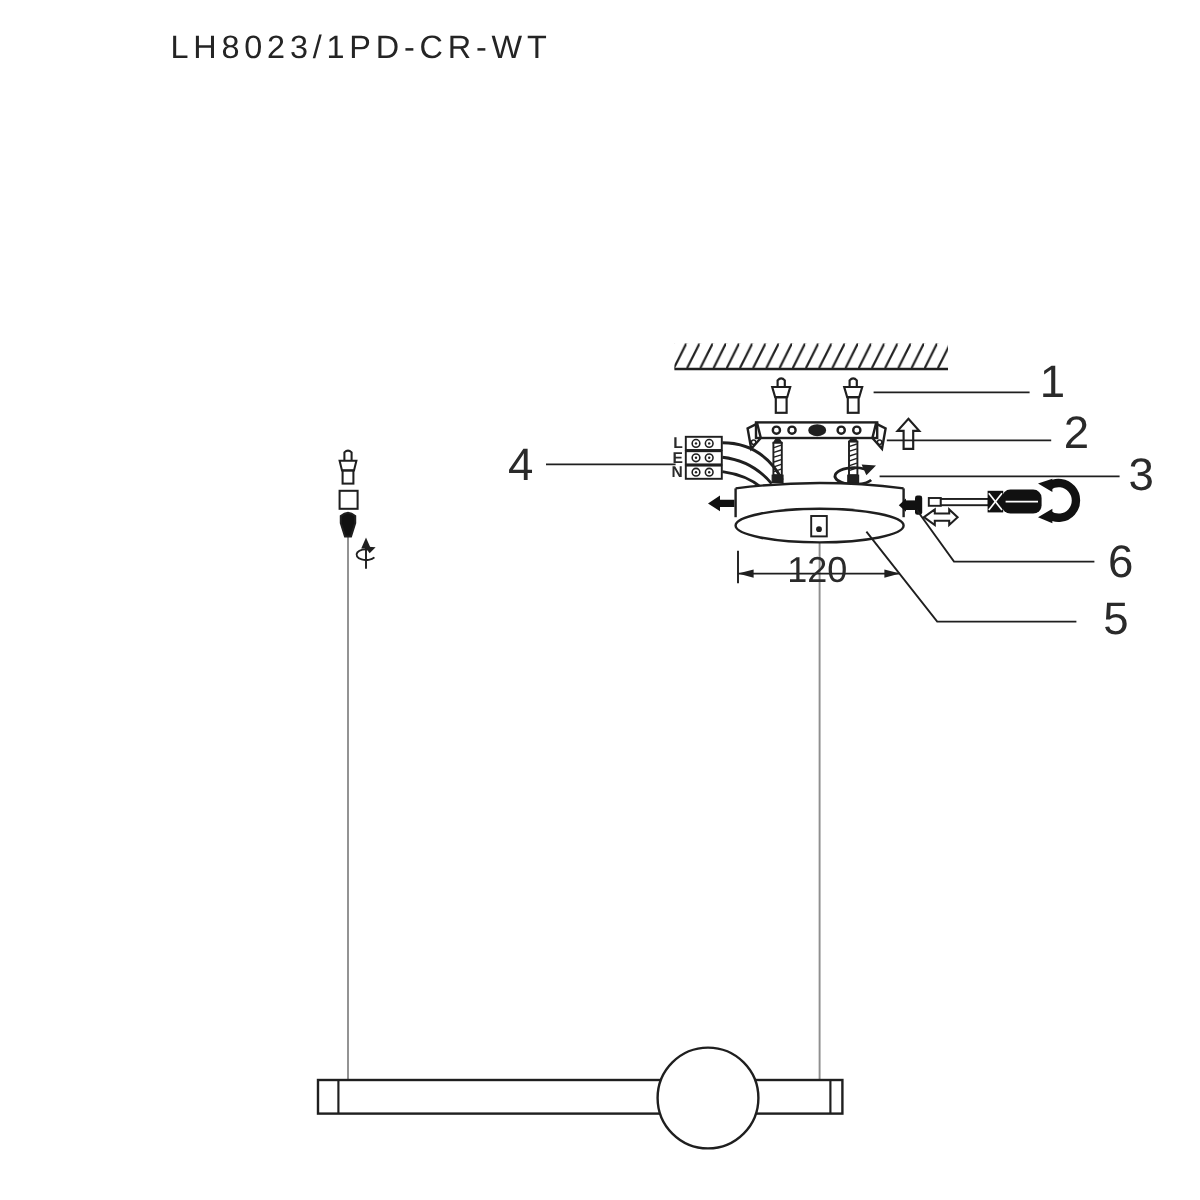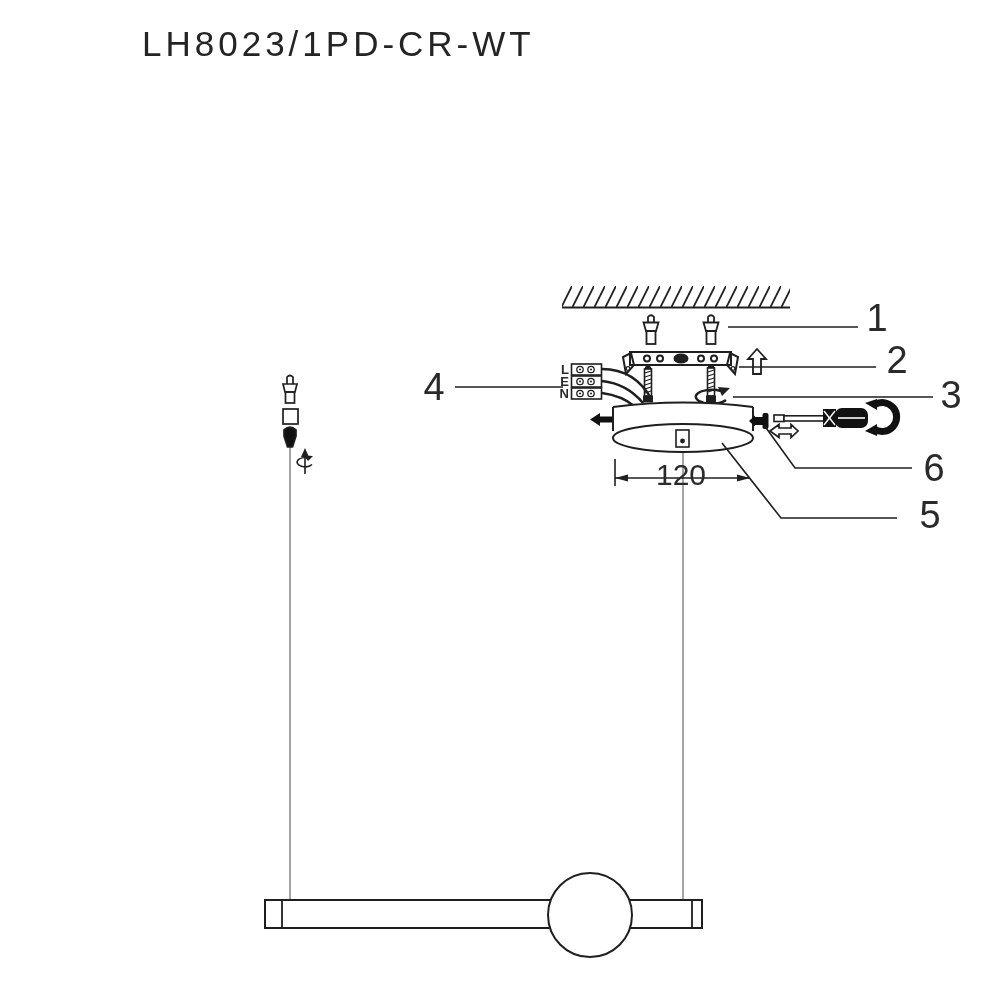--- a/index.html
+++ b/index.html
@@ -2,21 +2,21 @@
 <html><head>
 <meta charset="utf-8">
 <style>
   html,body{margin:0;padding:0;background:#fff;}
   .page{
     position:relative;width:1000px;height:1000px;background:#fff;overflow:hidden;
     font-family:"Liberation Sans", sans-serif;
   }
   .title{
     position:absolute;left:142px;top:24px;
-    font-size:35px;font-weight:400;letter-spacing:4px;color:#242424;
+    font-size:27px;font-weight:400;letter-spacing:4px;color:#242424;
     white-space:nowrap;
   }
   svg{position:absolute;left:0;top:0;}
   svg text{font-family:"Liberation Sans", sans-serif;fill:#2a2a2a;}
   .callout-num{font-size:38px;}
   .dim-num{font-size:30px;}
   .term-letter{font-size:13px;font-weight:700;}
 </style>
 </head>
 <body>

